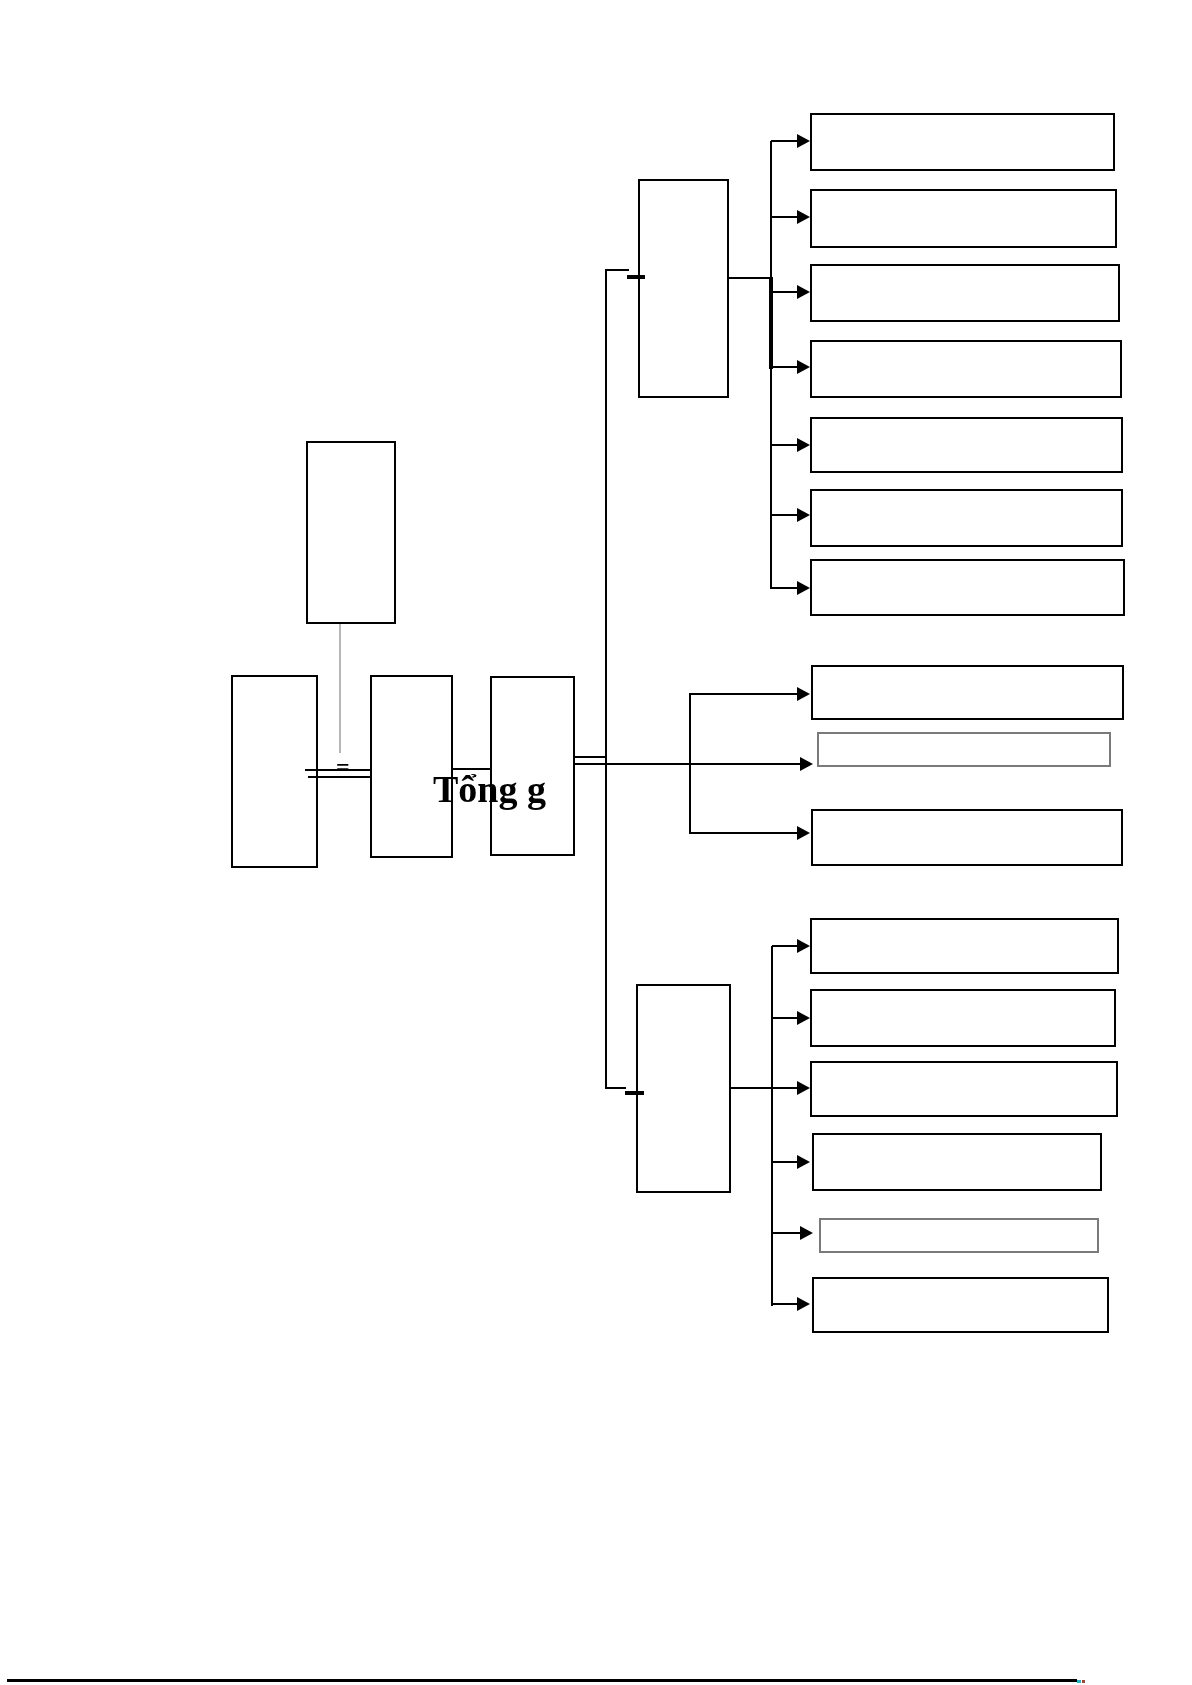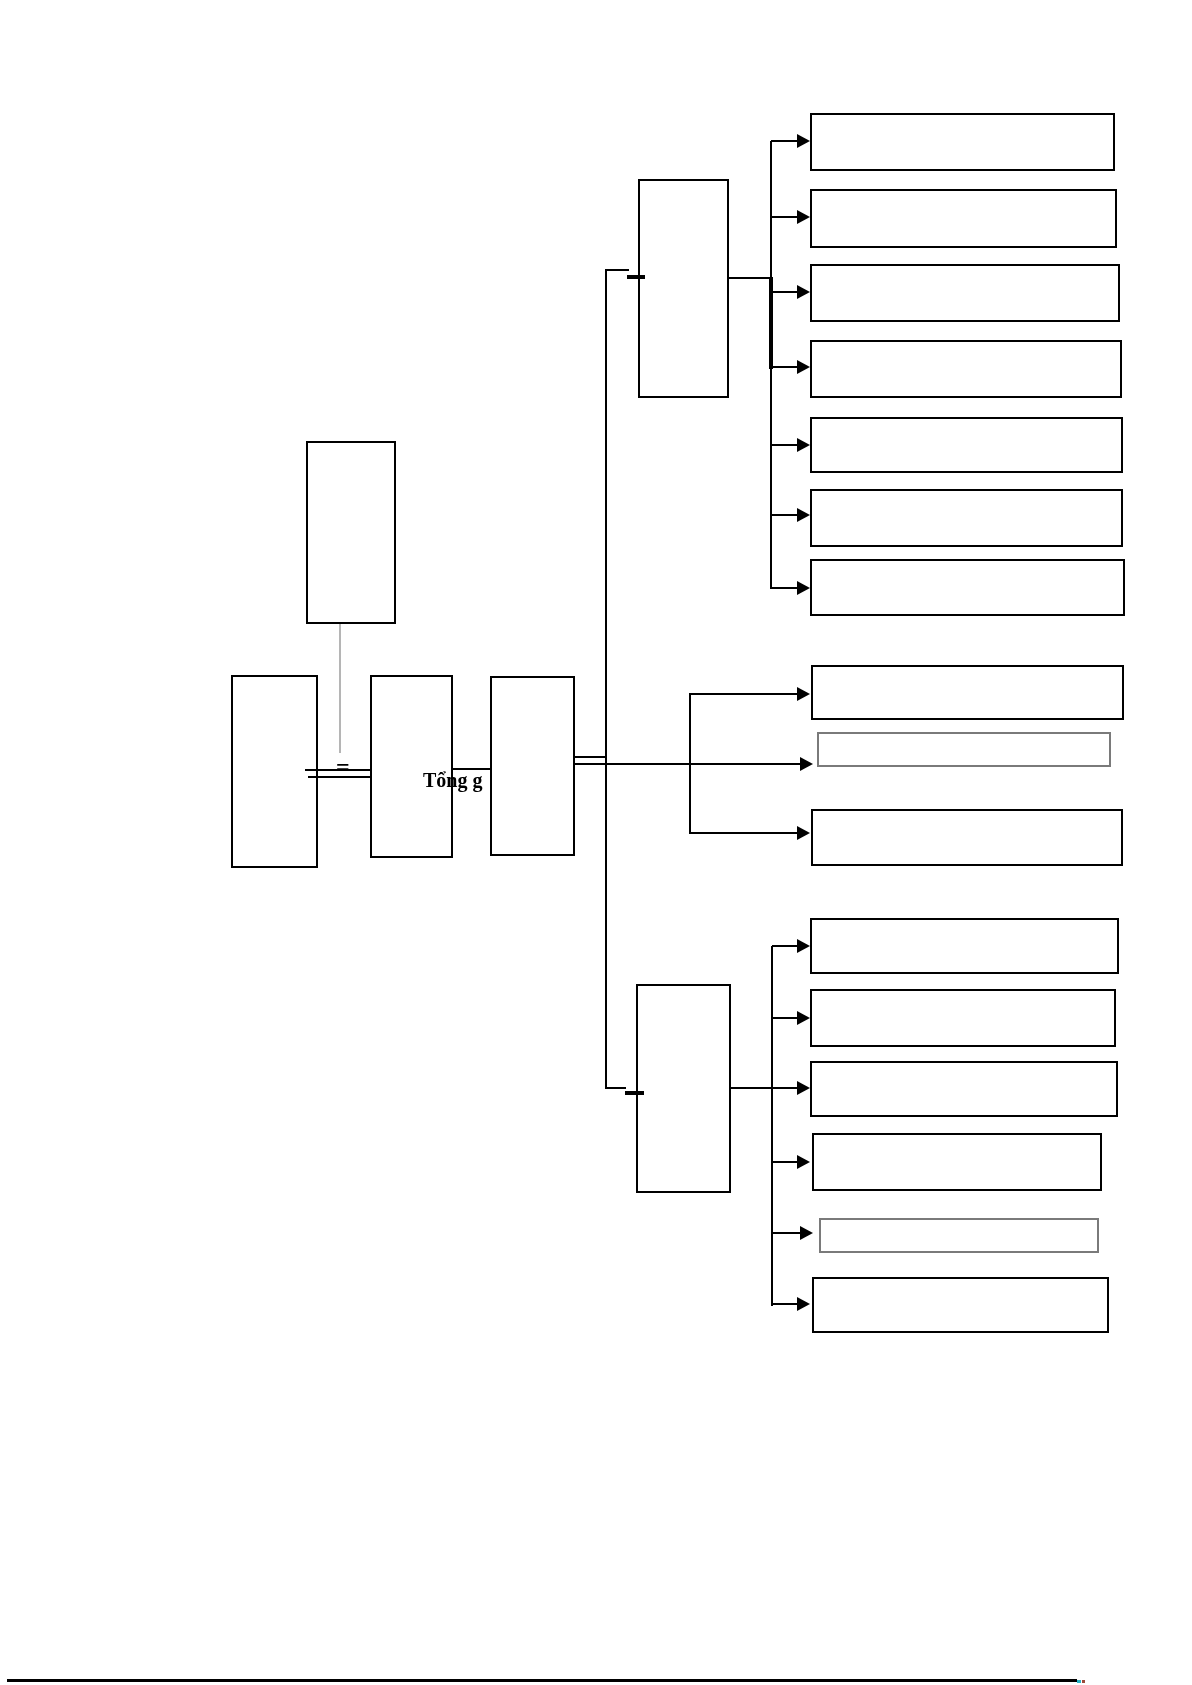--- a/index.html
+++ b/index.html
@@ -45,21 +45,21 @@
   <div class="bx gbx" style="left:819px;top:1218px;width:280px;height:35px"></div>
   <div class="bx" style="left:812px;top:1277px;width:297px;height:56px"></div>
 
   <div class="ln faint" style="left:339px;top:624px;width:2px;height:129px"></div>
 
   <div class="ln" style="left:305px;top:769px;width:66px;height:2px"></div>
   <div class="ln" style="left:308px;top:776px;width:63px;height:2px"></div>
   <span class="lbl" style="left:336px;top:755px;font-size:24px">=</span>
   <div class="ln" style="left:452px;top:768px;width:38px;height:2px"></div>
 
-  <span class="lbl" style="left:423px;top:770px;font-size:20px">Tổng g</span>
+  <span class="lbl" style="left:433px;top:770px;font-size:38px">Tổng g</span>
 
   <div class="ln" style="left:605px;top:269px;width:2px;height:820px"></div>
   <div class="ln" style="left:605px;top:269px;width:24px;height:2px"></div>
   <div class="ln" style="left:627px;top:275px;width:18px;height:4px"></div>
   <div class="ln" style="left:605px;top:1087px;width:21px;height:2px"></div>
   <div class="ln" style="left:625px;top:1091px;width:19px;height:4px"></div>
 
   <div class="ln" style="left:729px;top:277px;width:43px;height:2px"></div>
   <div class="ln" style="left:770px;top:141px;width:2px;height:448px"></div>
   <div class="ln" style="left:769px;top:277px;width:4px;height:92px"></div>

